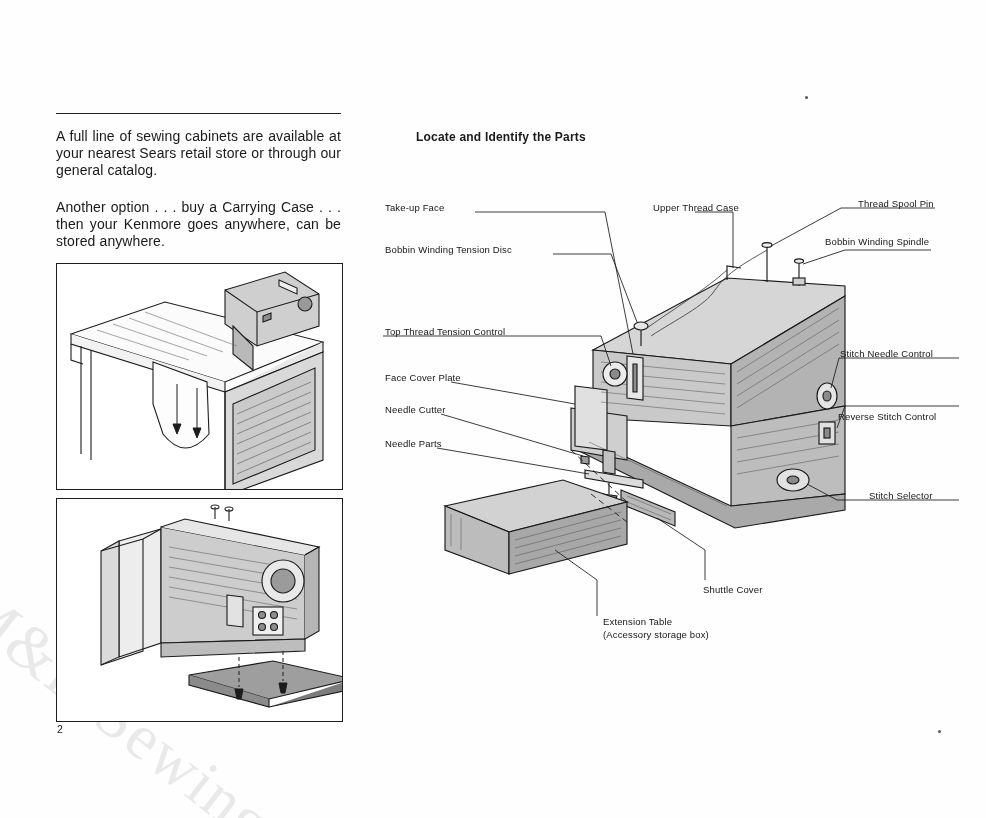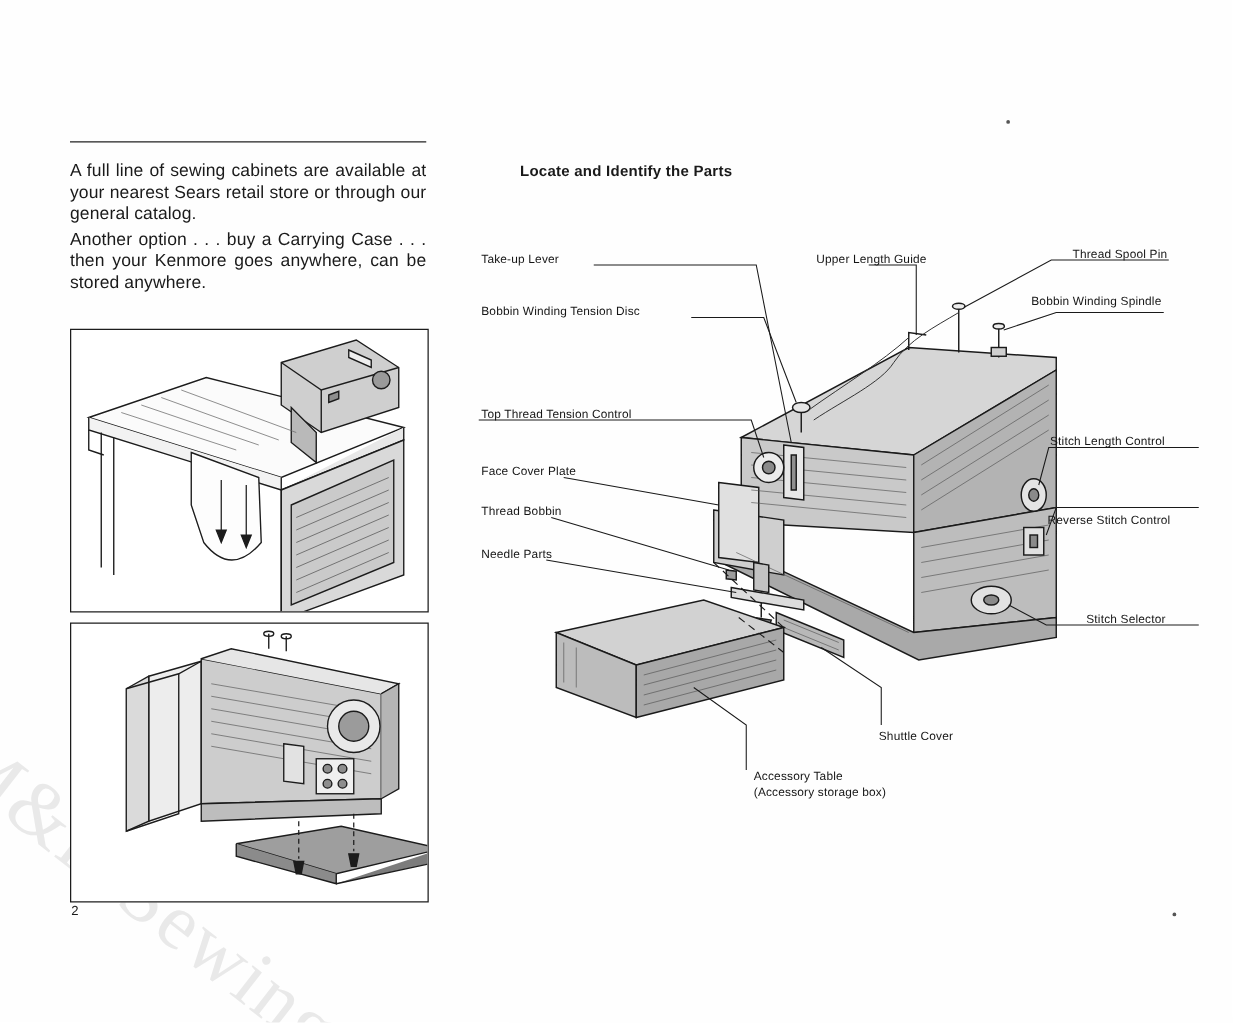--- a/index.html
+++ b/index.html
@@ -68,21 +68,21 @@
     letter-spacing: 0.2px;
     margin: 0 0 16px 0;
   }
   .left-para {
     font-size: 14px;
     line-height: 17px;
     text-align: justify;
     margin: 0 0 2px 0;
     letter-spacing: 0.1px;
   }
-  .left-para.second { margin-top: 4px; }
+  .left-para.second { margin-top: 20px; }
 
   
   .illus {
     position: absolute;
     border: 1px solid #1c1c1c;
     background: #ffffff;
     overflow: hidden;
   }
   #illus-cabinet { left: 56px; top: 263px; width: 285px; height: 225px; }
   #illus-case    { left: 56px; top: 498px; width: 285px; height: 222px; }
@@ -385,32 +385,32 @@
           <path d="M584 350 L462 350 L432 334"></path>
 
           <path d="M330 430 L330 400 L282 368"></path>
 
           <path d="M222 466 L222 430 L180 400"></path>
         </g>
       </g>
     </svg>
 
     
-    <div class="lbl" style="left:10px; top:52px;">Take-up Lever</div>
+    <div class="lbl" style="left:10px; top:52px;">Take-up Face</div>
     <div class="lbl" style="left:10px; top:94px;">Bobbin Winding Tension Disc</div>
     <div class="lbl" style="left:10px; top:176px;">Top Thread Tension Control</div>
     <div class="lbl" style="left:10px; top:222px;">Face Cover Plate</div>
-    <div class="lbl" style="left:10px; top:254px;">Thread Bobbin</div>
+    <div class="lbl" style="left:10px; top:254px;">Needle Cutter</div>
     <div class="lbl" style="left:10px; top:288px;">Needle Parts</div>
 
-    <div class="lbl" style="left:278px; top:52px;">Upper Length Guide</div>
+    <div class="lbl" style="left:278px; top:52px;">Upper Thread Case</div>
     <div class="lbl" style="left:483px; top:48px;">Thread Spool Pin</div>
     <div class="lbl" style="left:450px; top:86px;">Bobbin Winding Spindle</div>
-    <div class="lbl" style="left:465px; top:198px;">Stitch Length Control</div>
+    <div class="lbl" style="left:465px; top:198px;">Stitch Needle Control</div>
     <div class="lbl" style="left:463px; top:246px;margin-top:15px;">Reverse Stitch Control</div>
     <div class="lbl" style="left:494px; top:340px;">Stitch Selector</div>
 
     <div class="lbl" style="left:328px; top:434px;">Shuttle Cover</div>
-    <div class="lbl" style="left:228px; top:466px;">Accessory Table</div>
+    <div class="lbl" style="left:228px; top:466px;">Extension Table</div>
     <div class="lbl" style="left:228px; top:479px;">(Accessory storage box)</div>
   </div>
 
 </div>
 
 </body></html>

